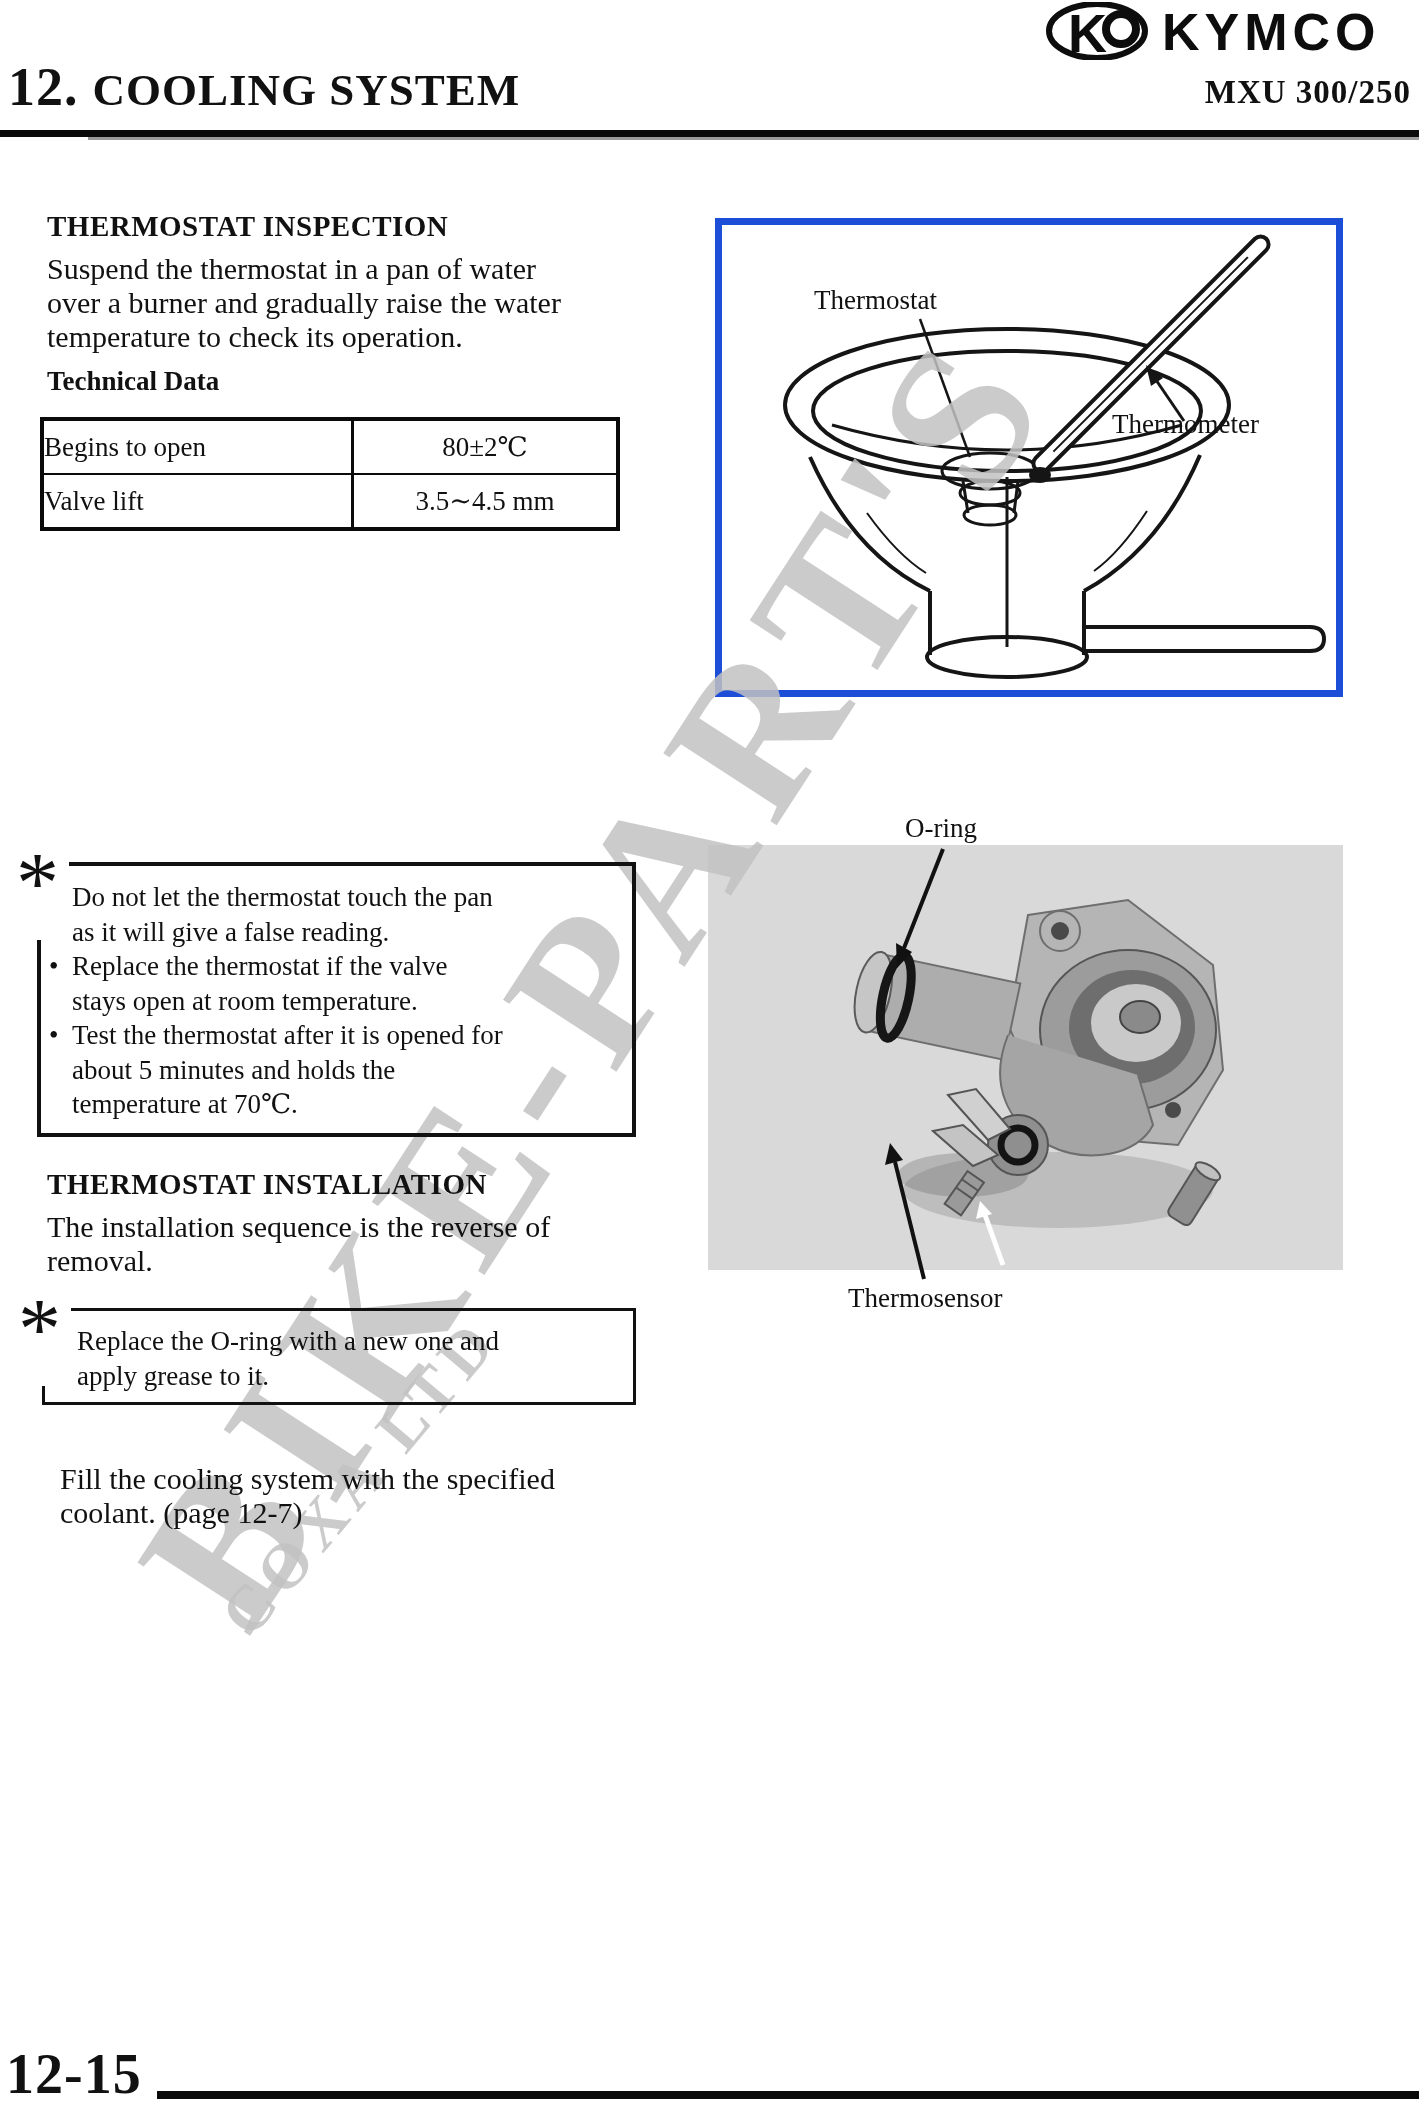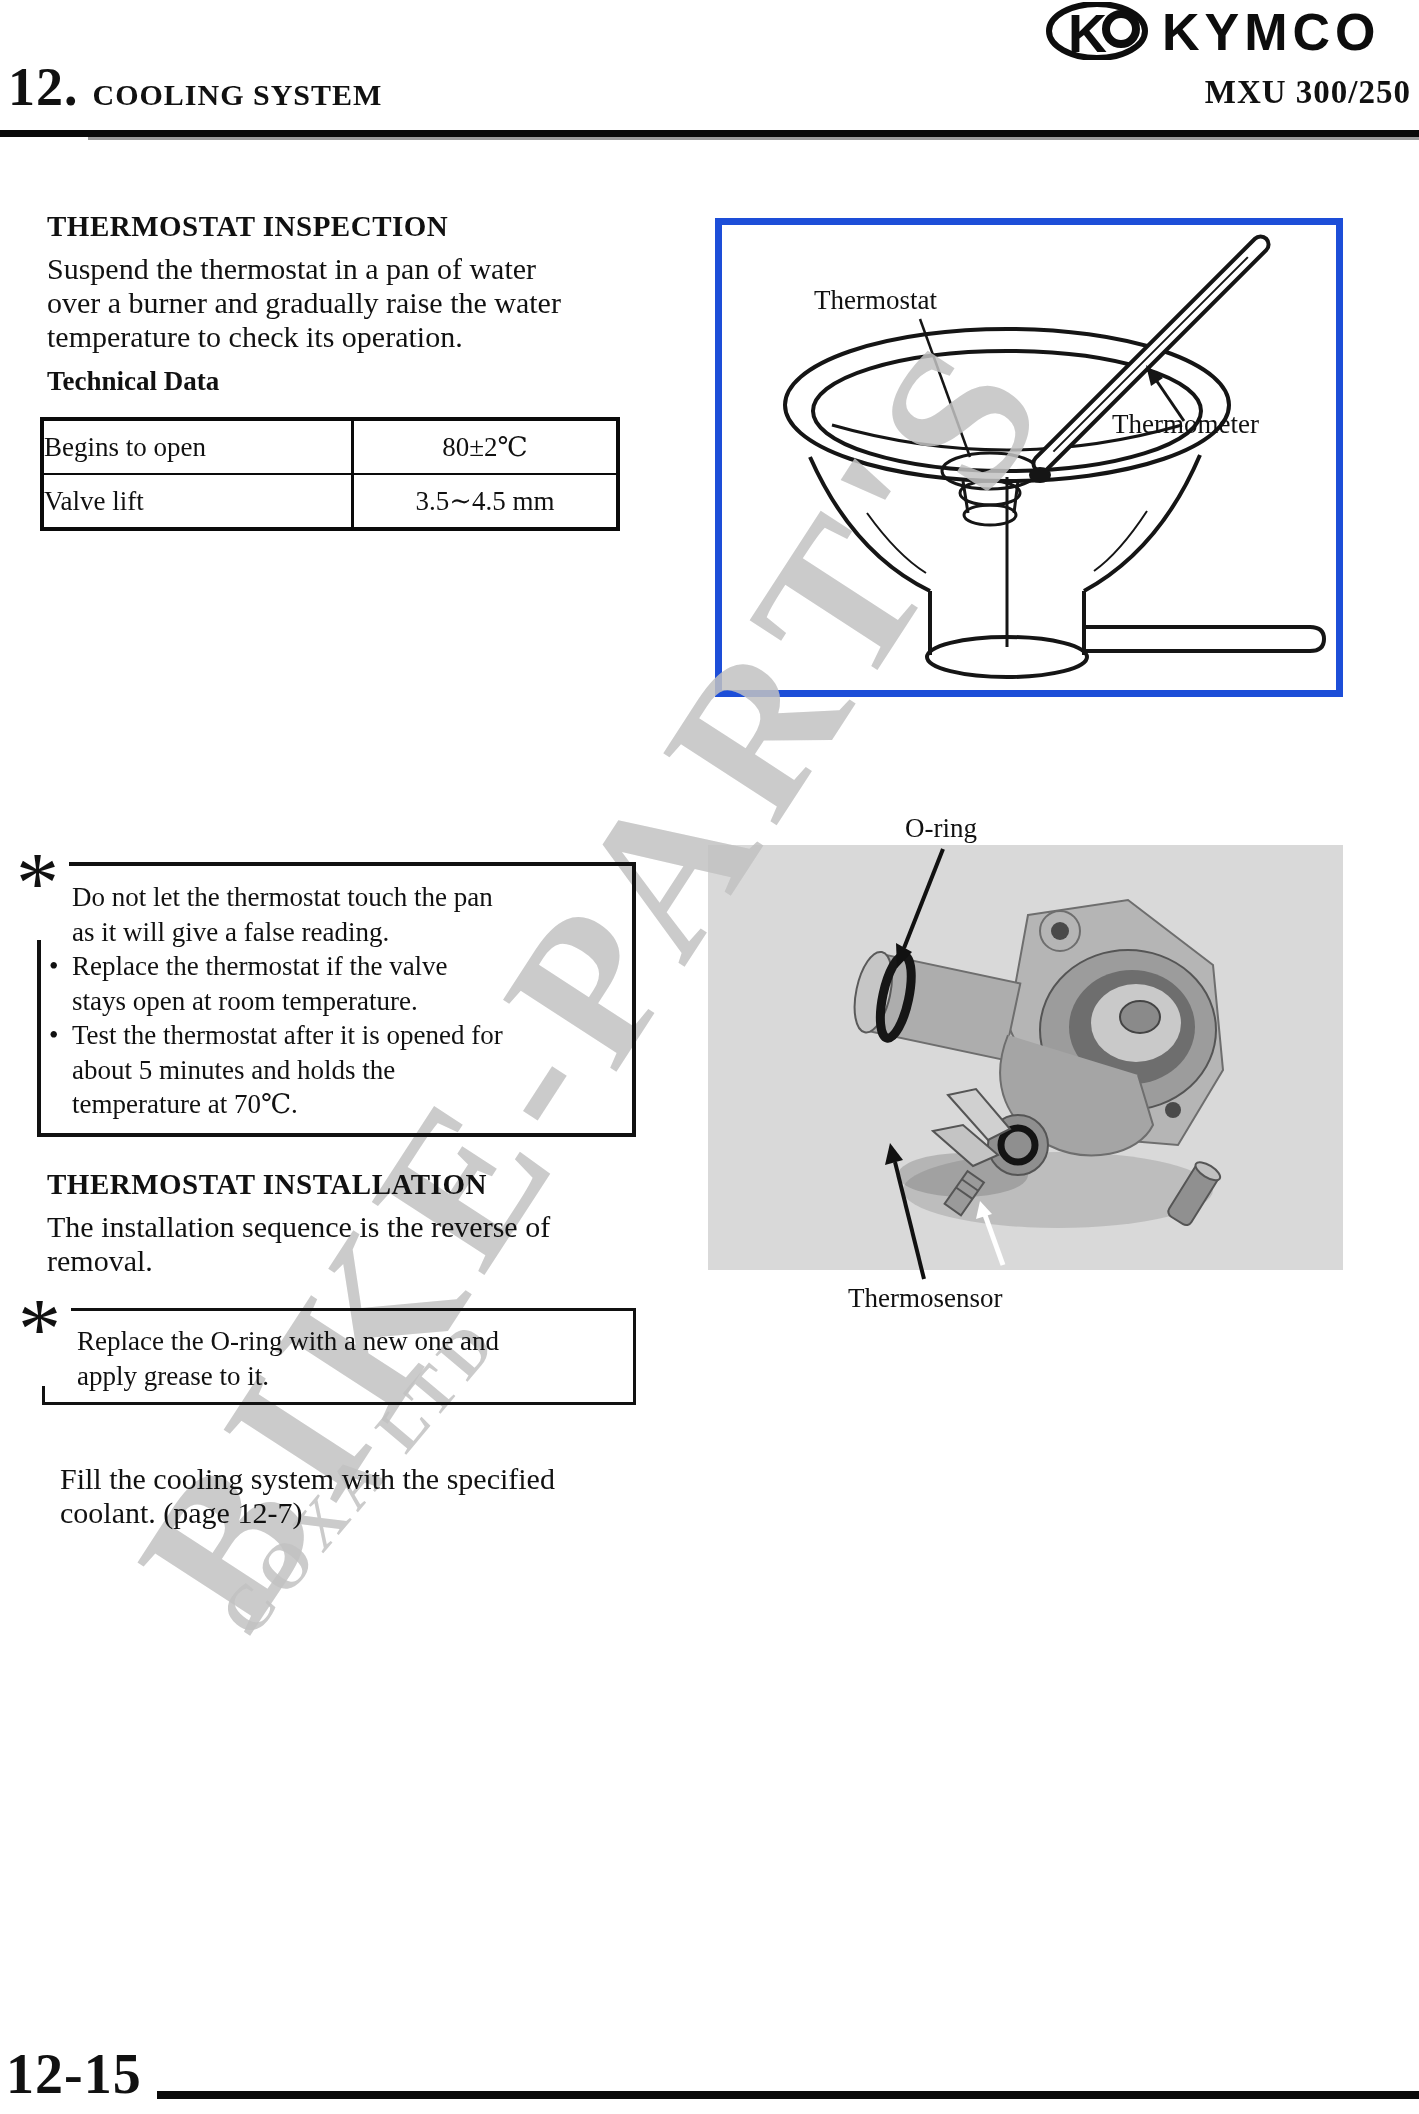--- a/index.html
+++ b/index.html
@@ -4,21 +4,21 @@
 <style>
   html,body{margin:0;padding:0;background:#fff;}
   .page{position:relative;width:1419px;height:2114px;background:#ffffff;overflow:hidden;
         font-family:"Liberation Serif","DejaVu Serif","DejaVu Sans",serif;color:#111;}
   .abs{position:absolute;}
   .z1{z-index:1;} .z2{z-index:2;} .z3{z-index:3;} .z4{z-index:4;}
 
   
   .hdr-title{left:8px;top:56px;white-space:nowrap;}
   .hdr-chapter{font-size:54px;font-weight:bold;letter-spacing:1px;}
-  .hdr-text{font-size:30px;font-weight:bold;margin-left:14px;letter-spacing:1px;}
+  .hdr-text{font-size:45px;font-weight:bold;margin-left:14px;letter-spacing:1px;}
   .hdr-model{right:8px;top:74px;font-size:33px;font-weight:bold;letter-spacing:1px;}
   .rule-header{left:0;top:130px;width:1419px;height:7px;background:#0a0a0a;}
   .rule-header-b{left:88px;top:137px;width:1331px;height:3px;background:#9a9a9a;}
 
   
   .sec-heading{font-size:29px;font-weight:bold;letter-spacing:0.5px;}
   .para{font-size:30px;line-height:34px;white-space:pre-line;width:580px;}
   .sub-heading{font-size:27px;font-weight:bold;}
 
   

